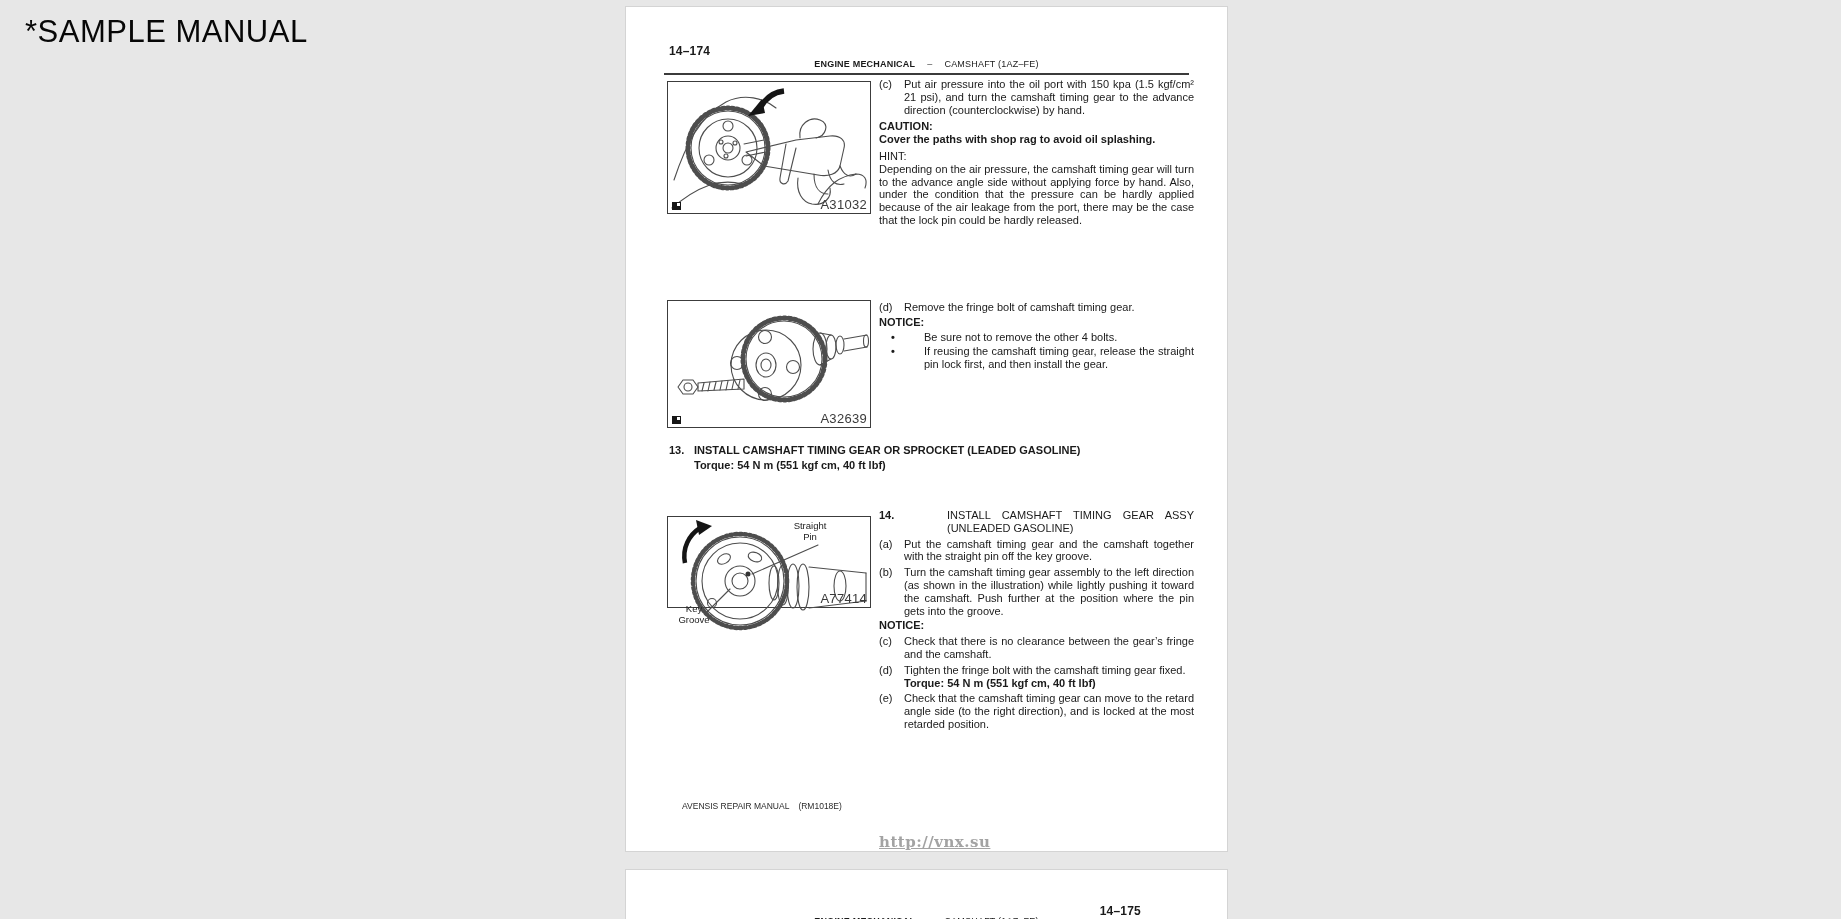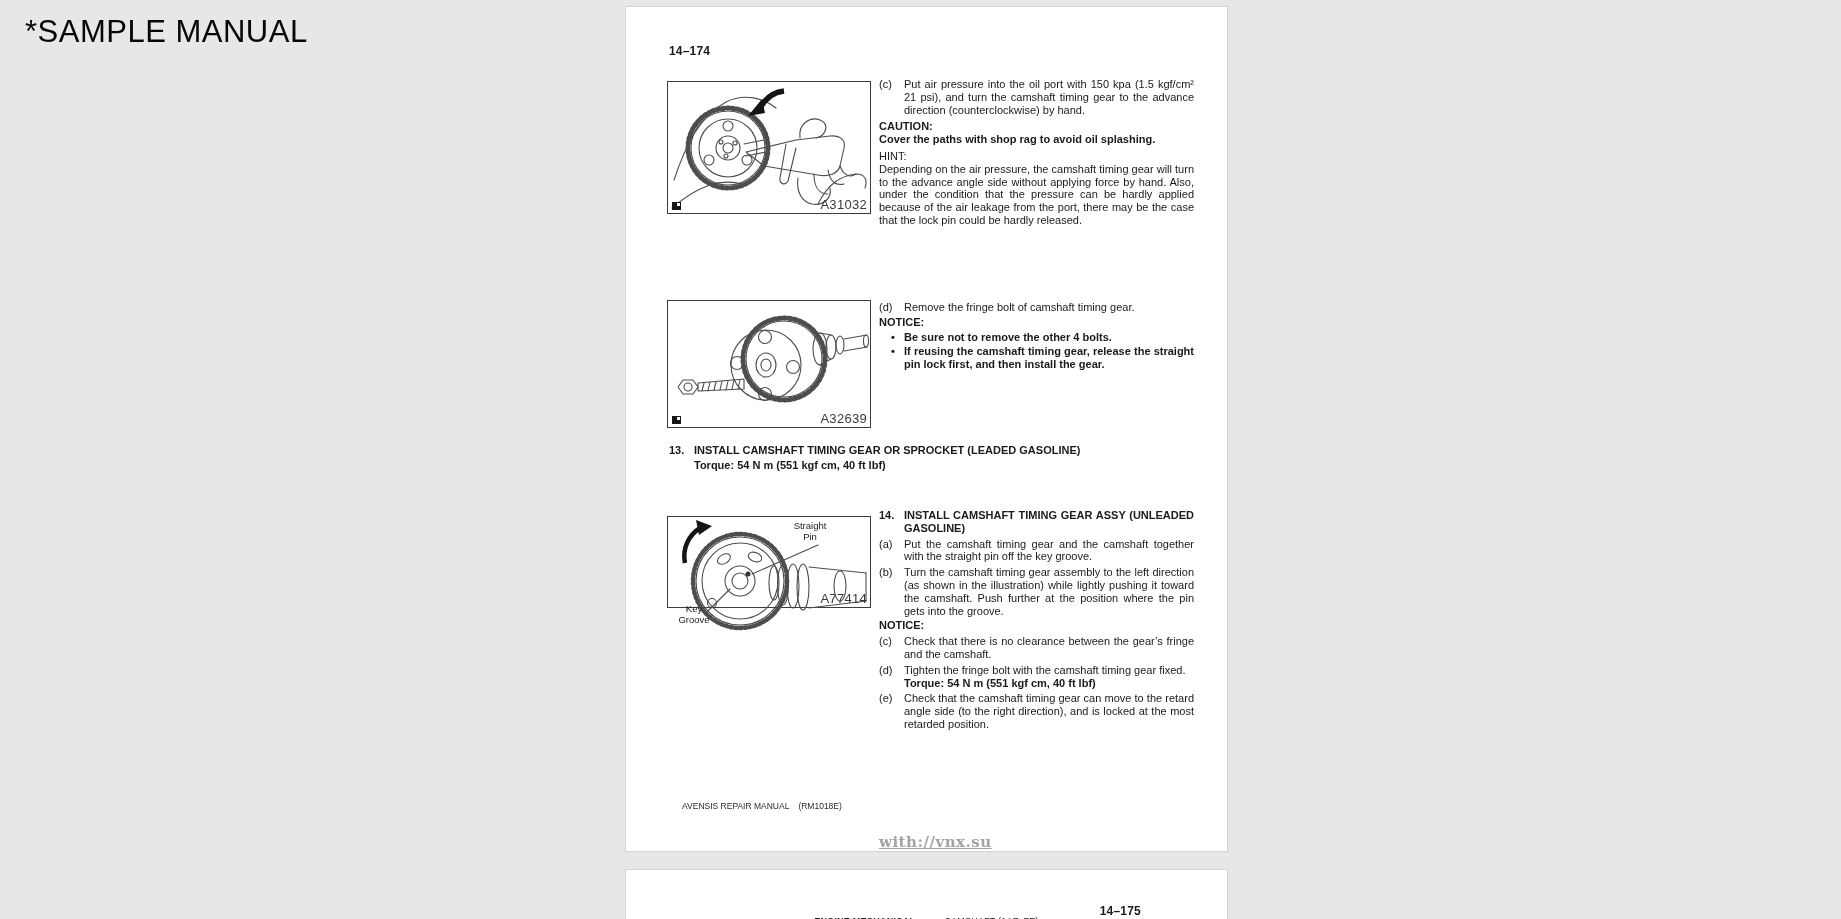--- a/index.html
+++ b/index.html
@@ -61,29 +61,29 @@
   .step:first-child{margin-top:0;}
   .step .lab{flex:none;width:25px;}
   .step .txt{flex:1;text-align:justify;}
   .bold{font-weight:bold;}
   .subhead{margin-top:4px;font-weight:bold;}
   .plain-par{text-align:justify;}
   .bold-par{text-align:justify;font-weight:bold;}
   .bullets{margin:0;padding:0;list-style:none;}
   .bullets li{display:flex;margin-top:2px;padding-left:12px;}
   .bullets .dot{flex:none;width:13px;font-weight:bold;}
-  .bullets .btxt{flex:1;text-align:justify;font-weight:bold;}
+  .bullets .btxt{flex:1;text-align:justify;font-weight:normal;margin-left:20px;}
   #item13{position:absolute;left:43px;top:437px;width:530px;
     font-size:11px;line-height:13px;display:flex;}
   #item13 .lab{flex:none;width:25px;font-weight:bold;}
   #item13 .cnt{flex:1;}
   #item13 .torque{margin-top:2px;}
   #block-14 .title{display:flex;}
   #block-14 .title .lab{flex:none;width:25px;font-weight:bold;}
-  #block-14 .title .ttl{flex:1;font-weight:bold;text-align:justify;}
+  #block-14 .title .ttl{flex:1;font-weight:normal;text-align:justify;margin-left:43px;}
   .torque{font-weight:bold;}
   .footer{position:absolute;left:56px;top:794px;font-size:8.5px;color:#2a2a2a;}
   .footer .code{margin-left:9px;}
   .watermark{
     position:absolute;left:253px;top:826px;
     font-family:"DejaVu Serif",serif;font-weight:bold;font-size:15px;
     color:#a3a3a3;text-decoration:underline;letter-spacing:.5px;
   }
   .lineart{stroke:#4d4d4d;fill:none;stroke-width:1.1;stroke-linecap:round;stroke-linejoin:round;}
   .teeth{stroke:#4d4d4d;fill:none;}
@@ -92,20 +92,23 @@
 </style>
 </head>
 <body>
 
 <div class="banner">*SAMPLE MANUAL</div>
 
 <div class="page" id="page1">
 
   <div class="pgnum">14–174</div>
 
+  <div class="doc-header">
+    <span class="sec">ENGINE MECHANICAL</span><span class="sep">–</span><span>CAMSHAFT (1AZ–FE)</span>
+  </div>
 
   <div class="figure" id="fig1">
     <svg width="202" height="131" viewBox="0 0 202 131">
       <g class="lineart">
         <path d="M6,98 C18,62 32,34 58,20 C76,11 96,16 108,26"></path>
         <path d="M4,126 C30,104 52,96 74,102"></path>
         <path d="M150,122 C160,102 172,94 188,92 C197,92 200,98 197,106"></path>
         <circle cx="60" cy="66" r="40" class="teeth" stroke-dasharray="2 2.8" stroke-width="5"></circle>
         <circle cx="60" cy="66" r="37"></circle>
         <circle cx="60" cy="66" r="29"></circle>
@@ -265,21 +268,21 @@
     <div class="step">
       <span class="lab">(e)</span>
       <span class="txt">Check that the camshaft timing gear can move to the retard angle side (to the right direction), and is locked at the most retarded position.</span>
     </div>
   </div>
 
   <div class="footer">
     <span>AVENSIS REPAIR MANUAL</span><span class="code">(RM1018E)</span>
   </div>
 
-  <div class="watermark">with://vnx.su</div>
+  <div class="watermark">http://vnx.su</div>
 </div>
 
 <div class="page" id="page2">
   <div class="pgnum">14–175</div>
   <div class="doc-header">
     <span class="sec">ENGINE MECHANICAL</span><span class="sep">–</span><span>CAMSHAFT (1AZ–FE)</span>
   </div>
 </div>
 
 </body></html>

